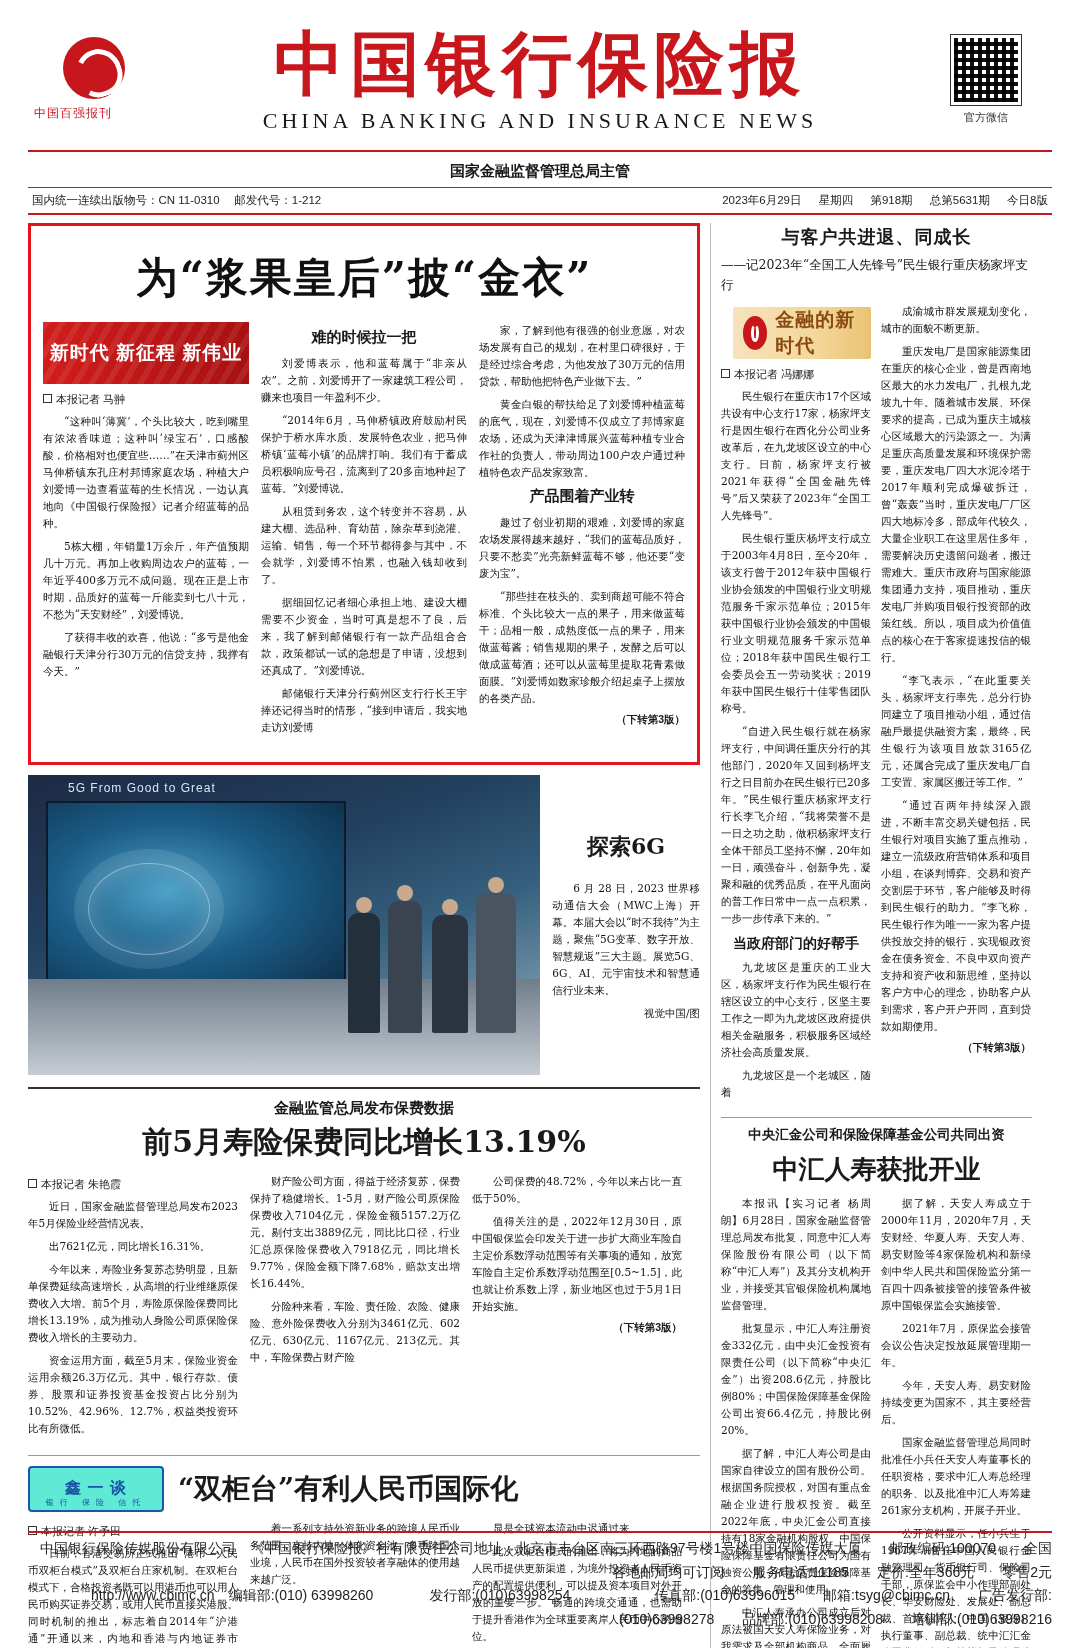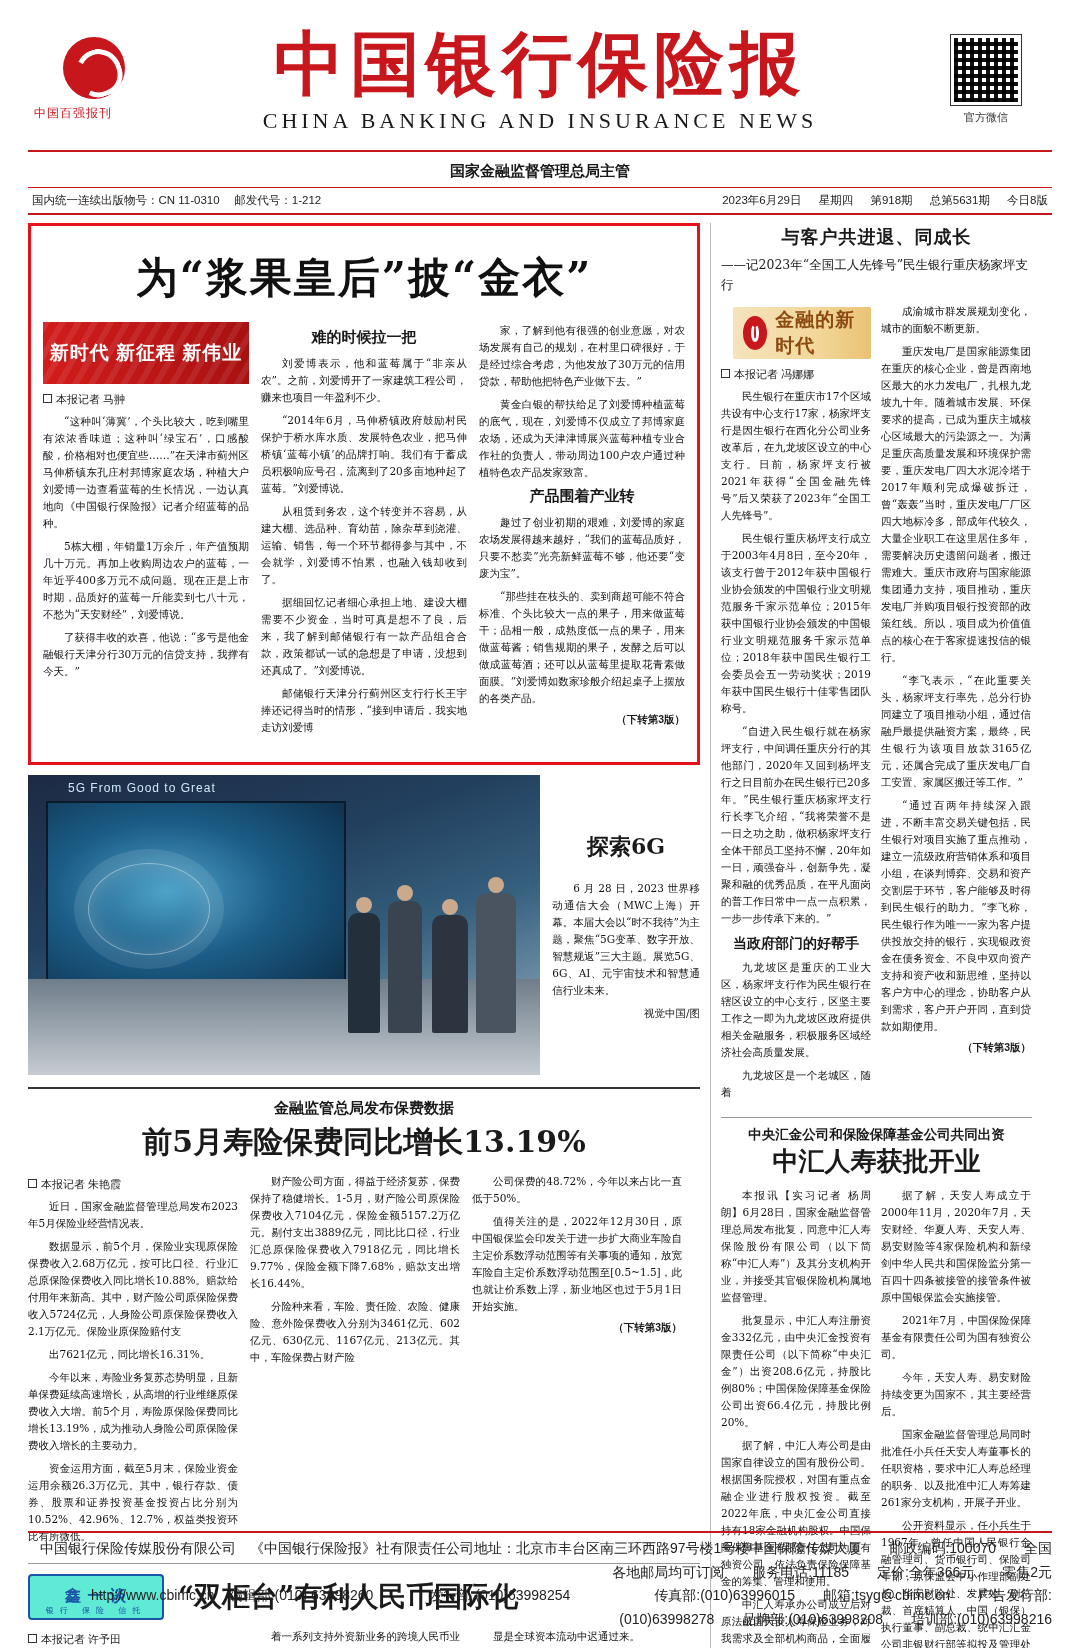--- a/index.html
+++ b/index.html
@@ -154,21 +154,21 @@
     padding:0 10px; border-radius:2px;
   }
   .gold-banner .icon { width:34px; height:34px; border-radius:50%; background:#c8161d; position:relative; }
   .gold-banner .icon::after{ content:""; position:absolute; inset:8px; border:3px solid #fff; border-radius:50%; border-top-color:transparent;}
   .gold-banner .txt { font-weight:bold; font-size:19px; color:#8b4a10; letter-spacing:1px; }
   .r-cols { display:flex; gap:10px; }
   .r-c { width:150px; }
   .r-h3 { text-align:center; font-weight:bold; font-size:14px; margin:8px 0 6px 0; }
 
   .r-sec { border-top:1px solid #999; margin-top:10px; padding-top:8px; }
-  .r-title2 { text-align:center; font-size:13.5px; font-weight:bold; margin-bottom:0; }
+  .r-title2 { text-align:center; font-size:13.5px; font-weight:bold; margin-bottom:8px; }
   .r-title-big { text-align:center; font-family:"DejaVu Serif", serif; font-weight:bold; font-size:26px; margin-bottom:8px; }
 
   
   .footer {
     position:absolute; left:28px; right:28px; bottom:16px;
     border-top:2px solid #c8161d; padding-top:4px; font-size:14px; line-height:1.7; color:#222; text-align:right;
   }
 </style>
 </head>
 <body>
@@ -255,21 +255,20 @@
         </div>
       </div>
 
       <div class="sec2">
         <div class="kicker">金融监管总局发布保费数据</div>
         <div class="head">前5月寿险保费同比增长13.19%</div>
         <div class="cols">
           <div class="c">
             <div class="byline"><span class="box"></span><span>本报记者 朱艳霞</span></div>
             <p class="t">近日，国家金融监督管理总局发布2023年5月保险业经营情况表。</p>
-            <p class="t">数据显示，前5个月，保险业实现原保险保费收入2.68万亿元，按可比口径、行业汇总原保险保费收入同比增长10.88%。赔款给付用年来新高。其中，财产险公司原保险保费收入5724亿元，人身险公司原保险保费收入2.1万亿元。保险业原保险赔付支</p>
             <p class="t">出7621亿元，同比增长16.31%。</p>
             <p class="t">今年以来，寿险业务复苏态势明显，且新单保费延续高速增长，从高增的行业维继原保费收入大增。前5个月，寿险原保险保费同比增长13.19%，成为推动人身险公司原保险保费收入增长的主要动力。</p>
             <p class="t">资金运用方面，截至5月末，保险业资金运用余额26.3万亿元。其中，银行存款、债券、股票和证券投资基金投资占比分别为 10.52%、42.96%、12.7%，权益类投资环比有所微低。</p>
           </div>
           <div class="c">
             <p class="t">财产险公司方面，得益于经济复苏，保费保持了稳健增长。1-5月，财产险公司原保险保费收入7104亿元，保险金额5157.2万亿元。剔付支出3889亿元，同比比口径，行业汇总原保险保费收入7918亿元，同比增长9.77%，保险金额下降7.68%，赔款支出增长16.44%。</p>
             <p class="t">分险种来看，车险、责任险、农险、健康险、意外险保费收入分别为3461亿元、602亿元、630亿元、1167亿元、213亿元。其中，车险保费占财产险</p>
           </div>
           <div class="c">
             <p class="t">公司保费的48.72%，今年以来占比一直低于50%。</p>
@@ -339,21 +338,21 @@
         <div class="r-title-big">中汇人寿获批开业</div>
         <div class="r-cols">
           <div class="r-c">
             <p class="t">本报讯【实习记者 杨周朗】6月28日，国家金融监督管理总局发布批复，同意中汇人寿保险股份有限公司（以下简称“中汇人寿”）及其分支机构开业，并接受其官银保险机构属地监督管理。</p>
             <p class="t">批复显示，中汇人寿注册资金332亿元，由中央汇金投资有限责任公司（以下简称“中央汇金”）出资208.6亿元，持股比例80%；中国保险保障基金保险公司出资66.4亿元，持股比例20%。</p>
             <p class="t">据了解，中汇人寿公司是由国家自律设立的国有股份公司。根据国务院授权，对国有重点金融企业进行股权投资。截至2022年底，中央汇金公司直接持有18家金融机构股权。中国保险保障基金有限责任公司为国有独资公司，依法负责保险保障基金的筹集、管理和使用。</p>
             <p class="t">中汇人寿承办公司成立后对原法被国天安人寿保险业务，对我需求及全部机构商品，全面履行保险合同义务，切实保护保险消费者合法权益。</p>
           </div>
           <div class="r-c">
             <p class="t">据了解，天安人寿成立于2000年11月，2020年7月，天安财经、华夏人寿、天安人寿、易安财险等4家保险机构和新绿剑中华人民共和国保险监分第一百四十四条被接管的接管条件被原中国银保监会实施接管。</p>
-            <p class="t">2021年7月，中国保险保障基金有限责任公司为国有独资公司。</p>
+            <p class="t">2021年7月，原保监会接管会议公告决定投放延展管理期一年。</p>
             <p class="t">今年，天安人寿、易安财险持续变更为国家不，其主要经营后。</p>
             <p class="t">国家金融监督管理总局同时批准任小兵任天安人寿董事长的任职资格，要求中汇人寿总经理的职务、以及批准中汇人寿筹建261家分支机构，开展子开业。</p>
             <p class="t">公开资料显示，任小兵生于1967年，曾任中国人民银行金融管理司、货币银行司、保险司干部，原保监会中小作理部副处长、华安财险处、发展处、副总裁、首席精算人、中国（银保）执行董事、副总裁、统中汇汇金公司非银财行部等拟投及管理处主任、保险机构管理部副主任。</p>
 
           </div>
         </div>
       </div>
 
     </div>
 

